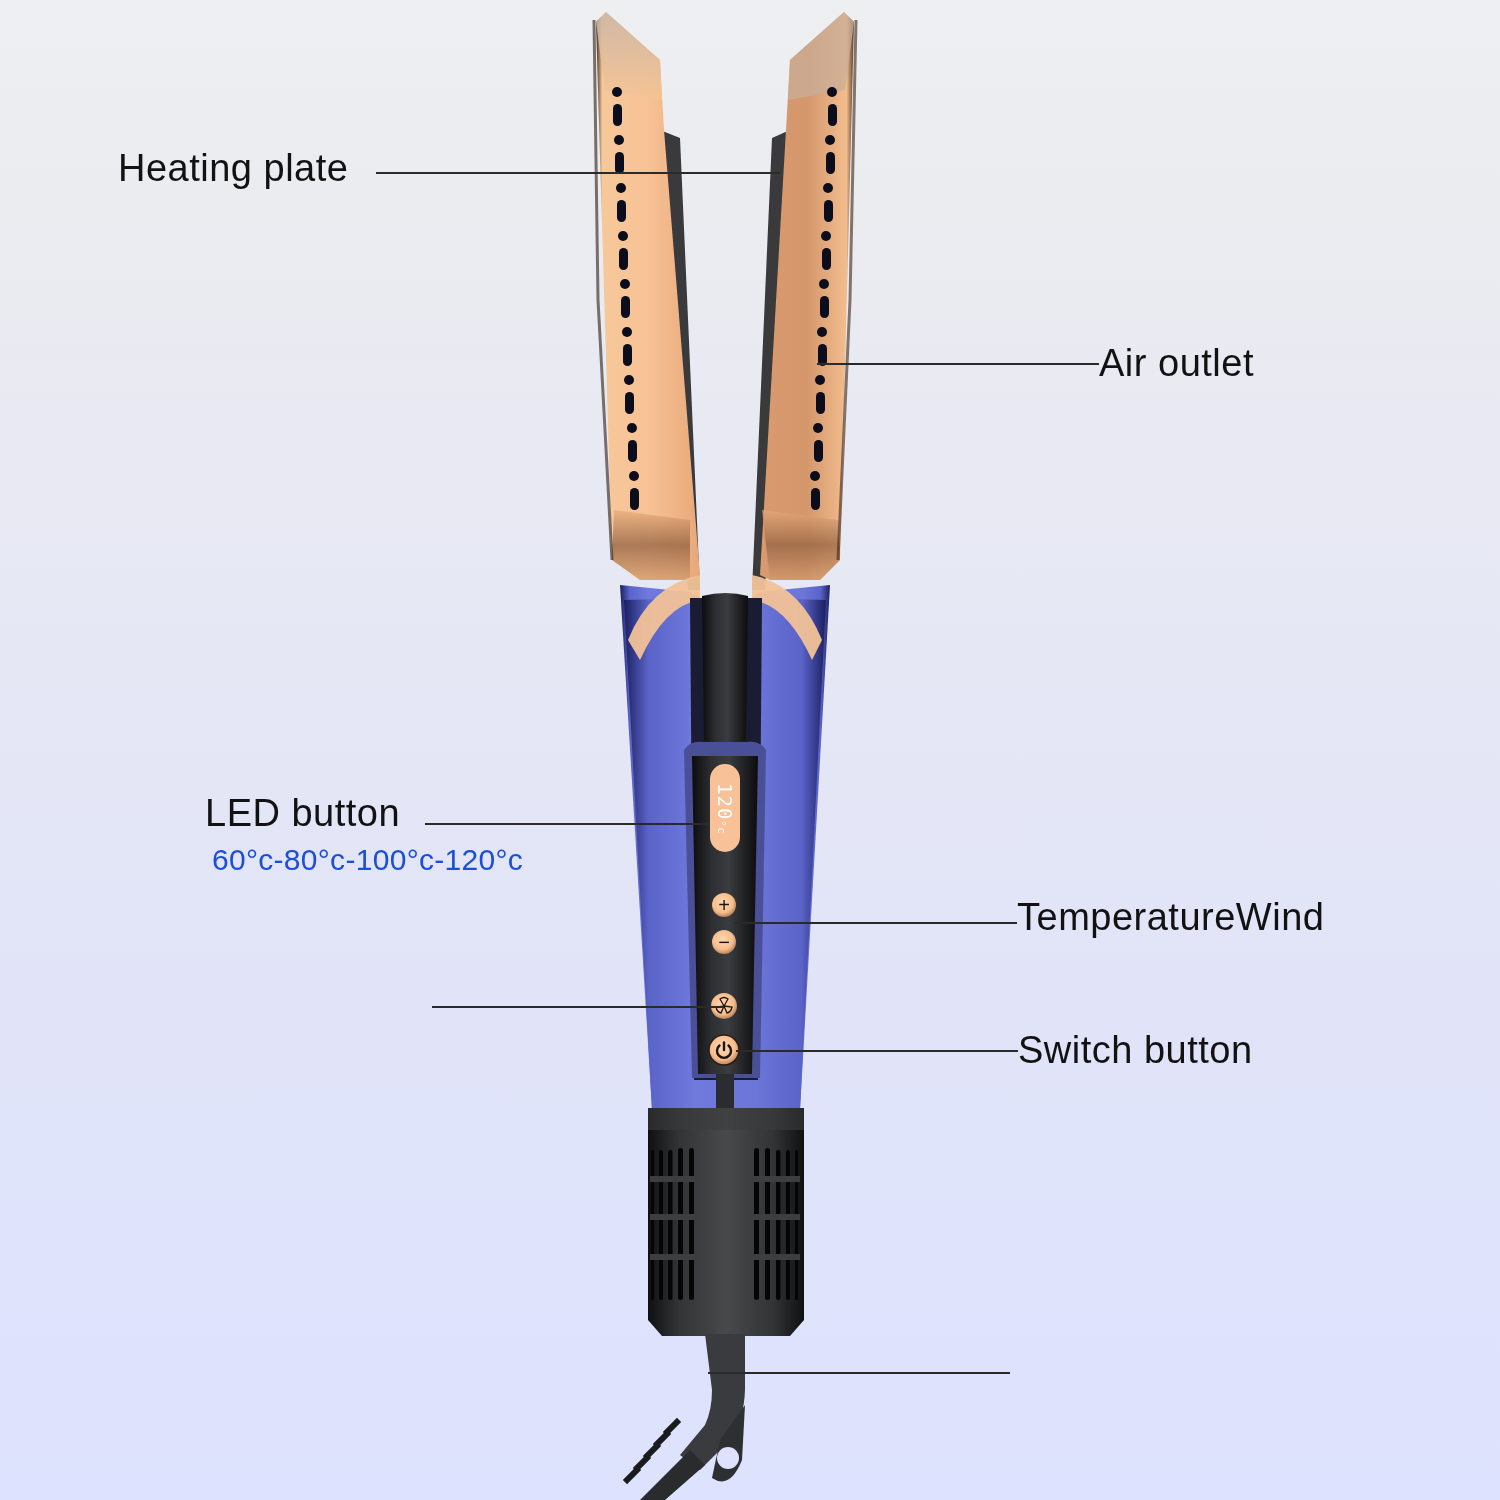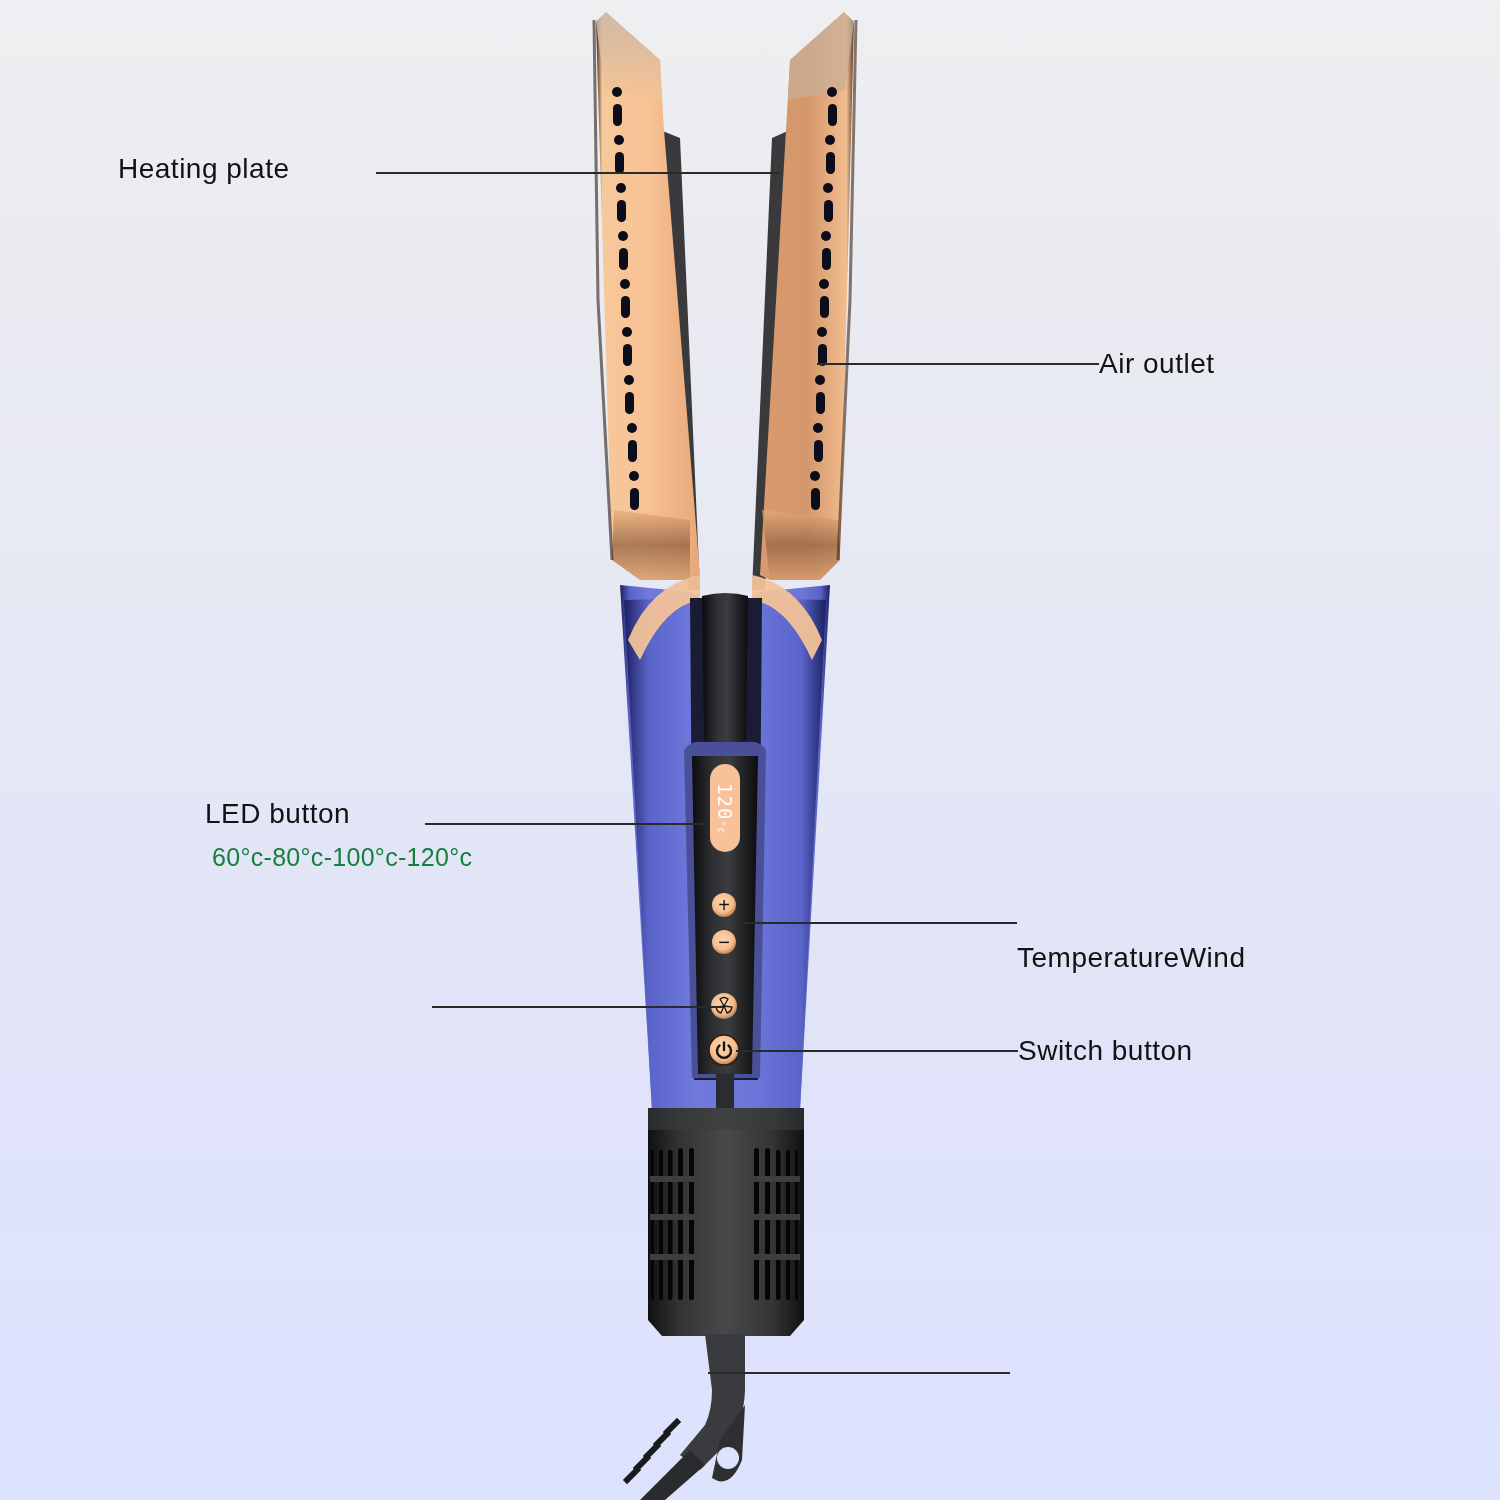--- a/index.html
+++ b/index.html
@@ -1,22 +1,22 @@
 <!DOCTYPE html>
 <html><head>
 <meta charset="utf-8">
 <style>
   html,body{margin:0;padding:0;}
   body{width:1500px;height:1500px;overflow:hidden;position:relative;
     background:linear-gradient(180deg,#eeeff1 0px,#ebecf0 200px,#e6e8f4 600px,#e1e4f8 1000px,#dde2fe 1500px);
     font-family:"Liberation Sans","DejaVu Sans",sans-serif;color:#111;}
   .stage{position:absolute;left:0;top:0;width:1500px;height:1500px;}
   svg.device{position:absolute;left:0;top:0;}
-  .label{position:absolute;font-size:28px;line-height:35px;color:#121212;letter-spacing:0.5px;font-weight:normal;white-space:nowrap;}
-  .sub{position:absolute;font-size:25px;color:#15803d;letter-spacing:0.3px;white-space:nowrap;}
+  .label{position:absolute;font-size:38px;line-height:35px;color:#121212;letter-spacing:0.5px;font-weight:normal;white-space:nowrap;}
+  .sub{position:absolute;font-size:30px;color:#1d4ed8;letter-spacing:0.3px;white-space:nowrap;}
   .leader{position:absolute;height:1.5px;background:#2a2a2a;}
 </style>
 </head>
 <body>
 
 <div class="stage">
 
   <svg class="device" width="1500" height="1500" viewBox="0 0 1500 1500">
     <defs>
       <linearGradient id="plateL" x1="0" x2="1" y1="0" y2="0">
@@ -229,20 +229,20 @@
   <div class="leader" style="left:432px;top:1006px;width:292px;"></div>
   <div class="leader" style="left:736px;top:1050px;width:282px;"></div>
   <div class="leader" style="left:708px;top:1372px;width:302px;"></div>
 
   <div class="label" style="left:118px;top:151px;">Heating plate</div>
   <div class="label" style="left:1099px;top:346px;">Air outlet</div>
 
   <div class="label" style="left:205px;top:796px;">LED button</div>
   <div class="sub" style="left:212px;top:843px;">60°c-80°c-100°c-120°c</div>
 
-  <div style="position:absolute;left:1017px;top:900px;margin-top:40px;">
+  <div style="position:absolute;left:1017px;top:900px;">
     <div class="label" style="position:static;">TemperatureWind</div>
   </div>
 
 
   <div class="label" style="left:1018px;top:1033px;">Switch button</div>
 
 </div>
 
 </body></html>

